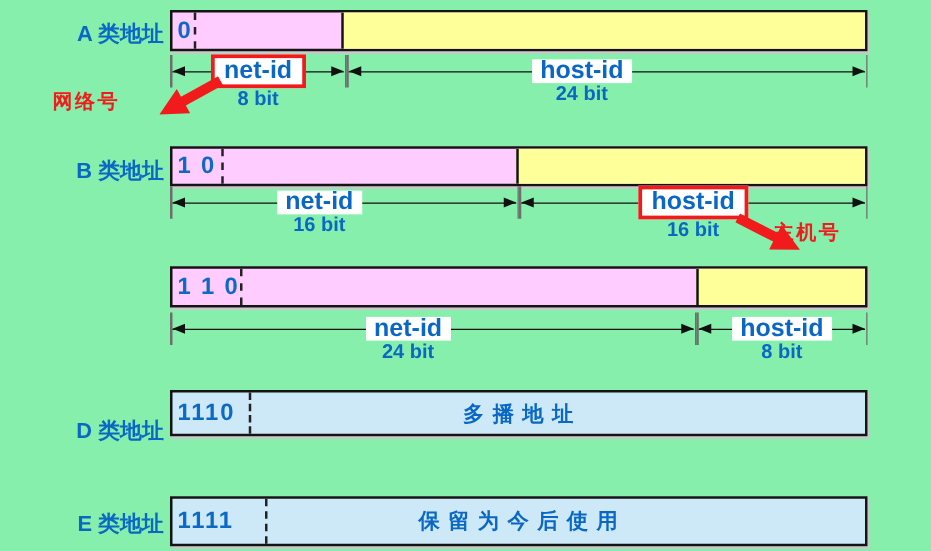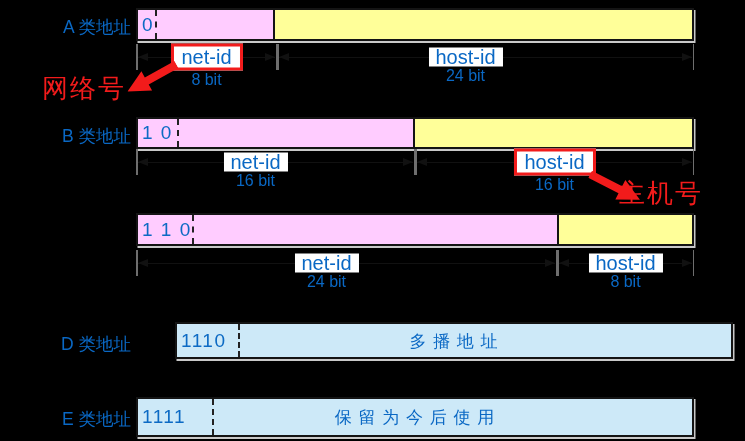--- a/index.html
+++ b/index.html
@@ -1,18 +1,19 @@
 <!DOCTYPE html>
 <html><head>
 <meta charset="utf-8">
 <style>
   html,body{margin:0;padding:0;background:#fff;}
   #stage{
-    position:relative;width:745px;height:441px;background:#000000;overflow:hidden;
+    position:relative;width:745px;height:441px;background:#86efac;overflow:hidden;
     font-family:"Liberation Sans","DejaVu Sans",sans-serif;
+    font-weight:bold;
   }
   
   .rowlabel{
     position:absolute;left:28px;width:103px;text-align:right;
     font-size:17.5px;color:#0a68c4;white-space:nowrap;
   }
   
   .bar{
     position:absolute;left:136px;width:558px;box-sizing:border-box;
     border:2px solid #141414;background:#ffccff;
@@ -47,21 +48,21 @@
     background:#fff;padding:0 7px;font-size:20px;color:#0a68c4;white-space:nowrap;line-height:19px;
   }
   .redbox{border:3px solid #f21b1b;padding:1px 8px;}
   .dbit{
     position:absolute;top:23px;width:100%;text-align:center;
     font-size:16px;color:#0a68c4;white-space:nowrap;
   }
   .off .dlabel,.off .dbit{margin-left:-20px;}
   
   .callout{
-    position:absolute;font-size:26px;color:#f21b1b;letter-spacing:2px;white-space:nowrap;
+    position:absolute;font-size:16px;color:#f21b1b;letter-spacing:2px;white-space:nowrap;
   }
   .red-arrow{position:absolute;width:56px;height:24px;}
 </style>
 </head>
 <body>
 
 <div id="stage">
 
   <div class="rowlabel" style="top:15px;">A 类地址</div>
   <div class="bar" style="top:8px;height:33px;">
@@ -139,21 +140,21 @@
     <div class="tick t-l"></div>
     <div class="tick t-r"></div>
     <div class="dline"></div>
     <div class="ah ah-l"></div>
     <div class="ah ah-r"></div>
     <div class="dlabel">host-id</div>
     <div class="dbit">8 bit</div>
   </div>
 
   <div class="rowlabel" style="top:332px;">D 类地址</div>
-  <div class="bar blue" style="top:322px;height:37px;margin-left:39px;">
+  <div class="bar blue" style="top:312px;height:37px;">
     <span class="bits">1110</span>
     <div class="dash" style="left:61px;"></div>
     <div class="barcontent">多 播 地 址</div>
   </div>
 
   <div class="rowlabel" style="top:407px;">E 类地址</div>
   <div class="bar blue" style="top:397px;height:40px;">
     <span class="bits">1111</span>
     <div class="dash" style="left:74px;"></div>
     <div class="barcontent">保 留 为 今 后 使 用</div>

